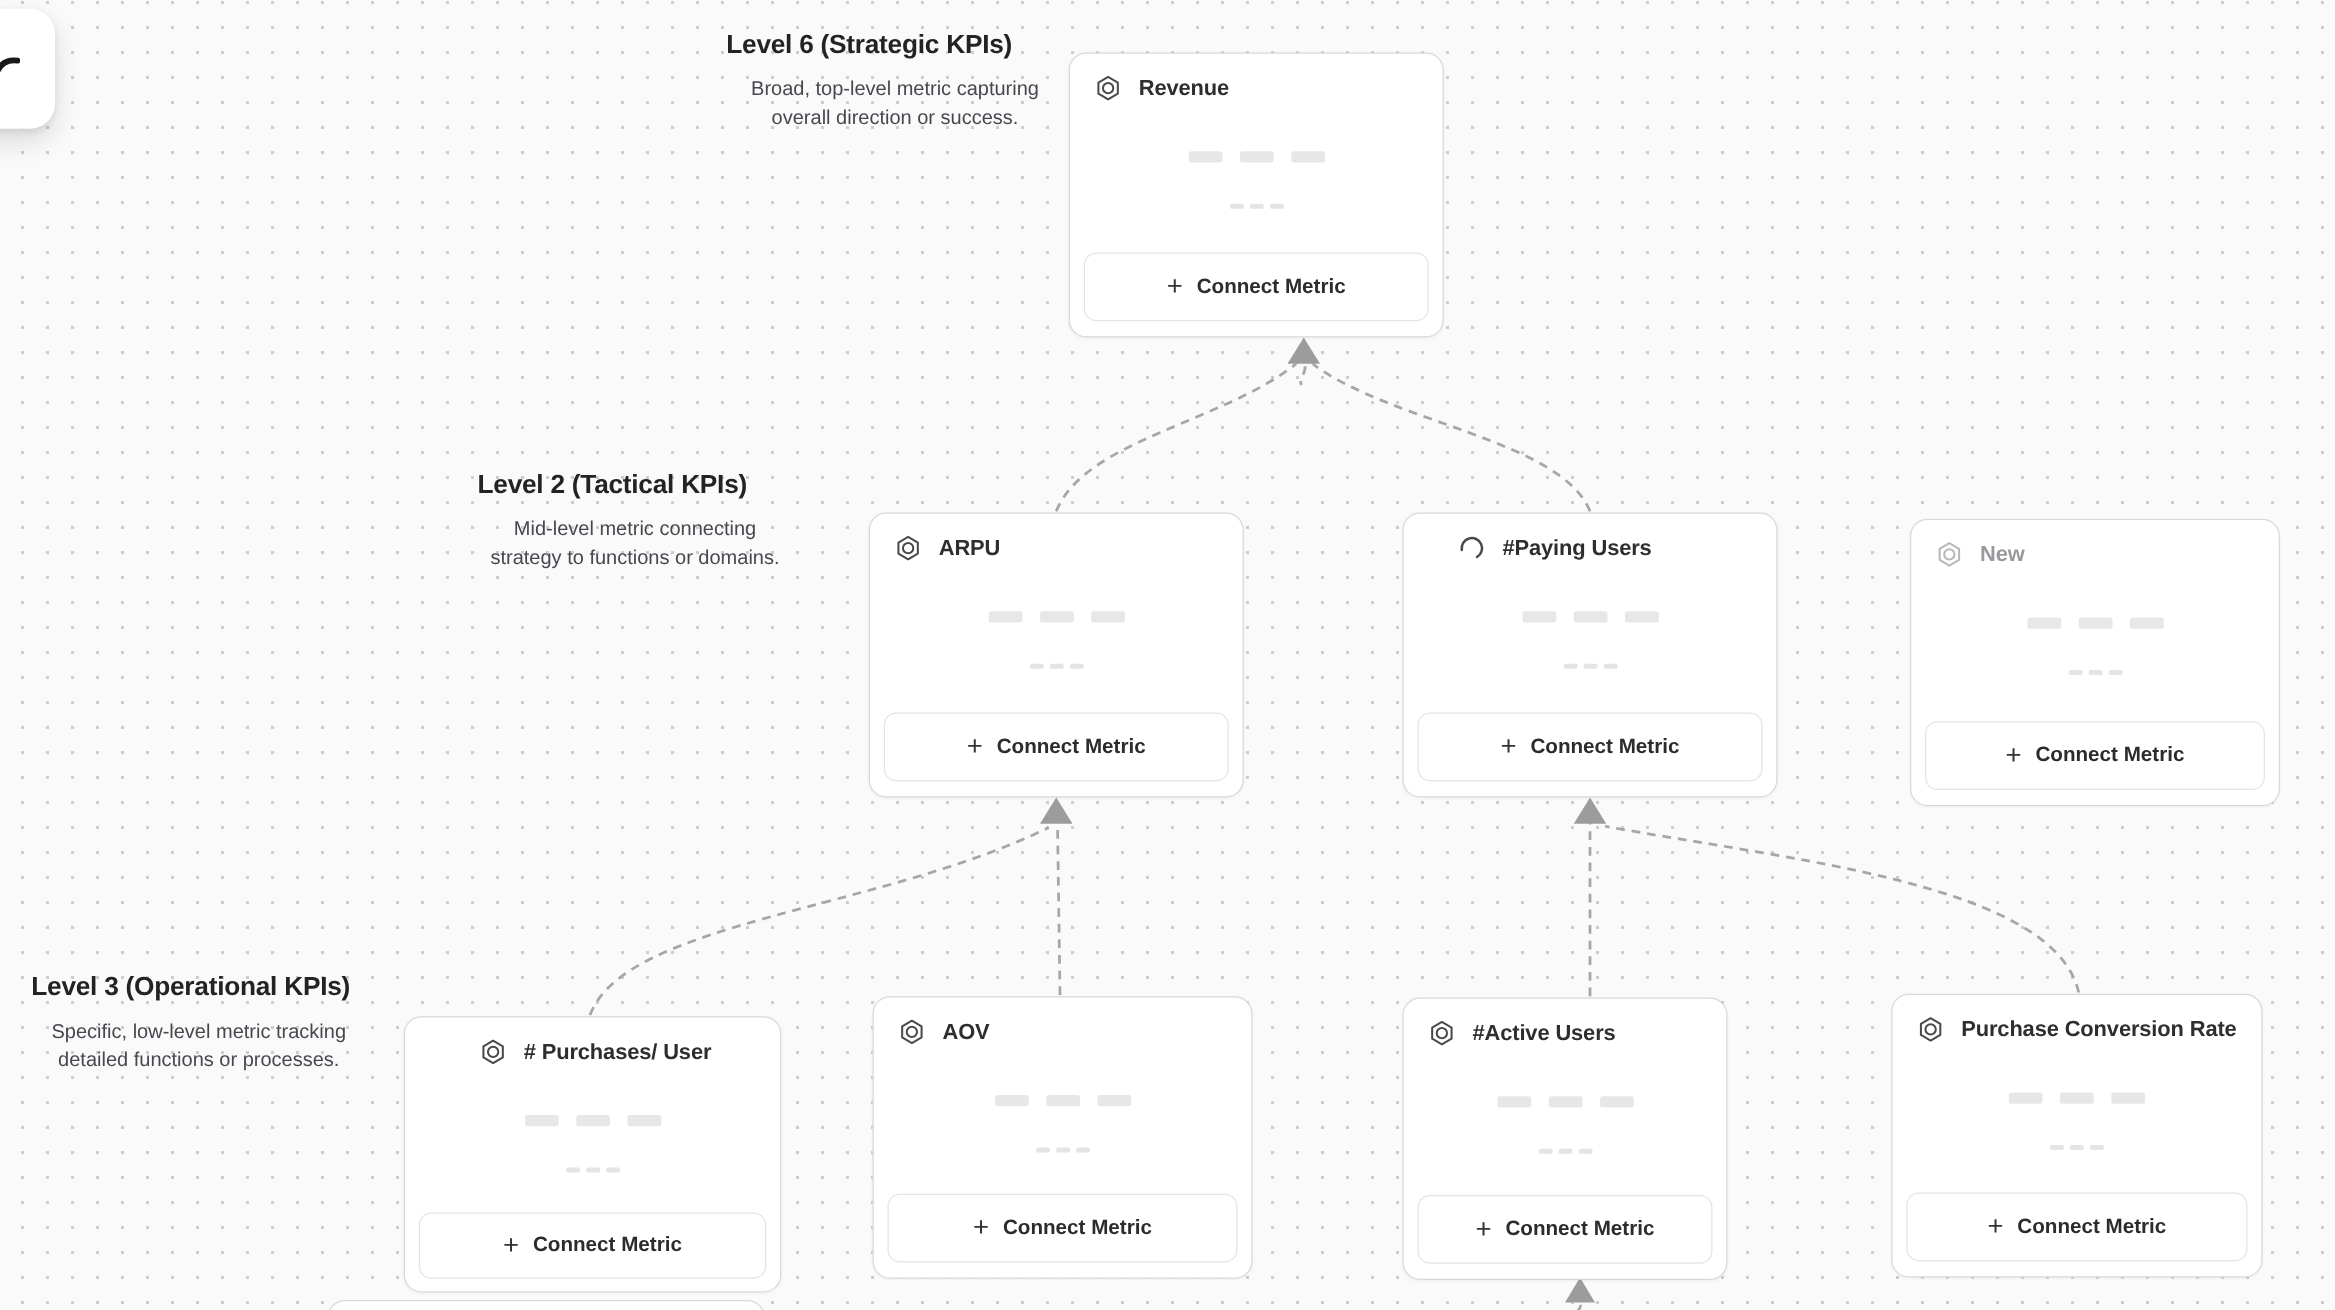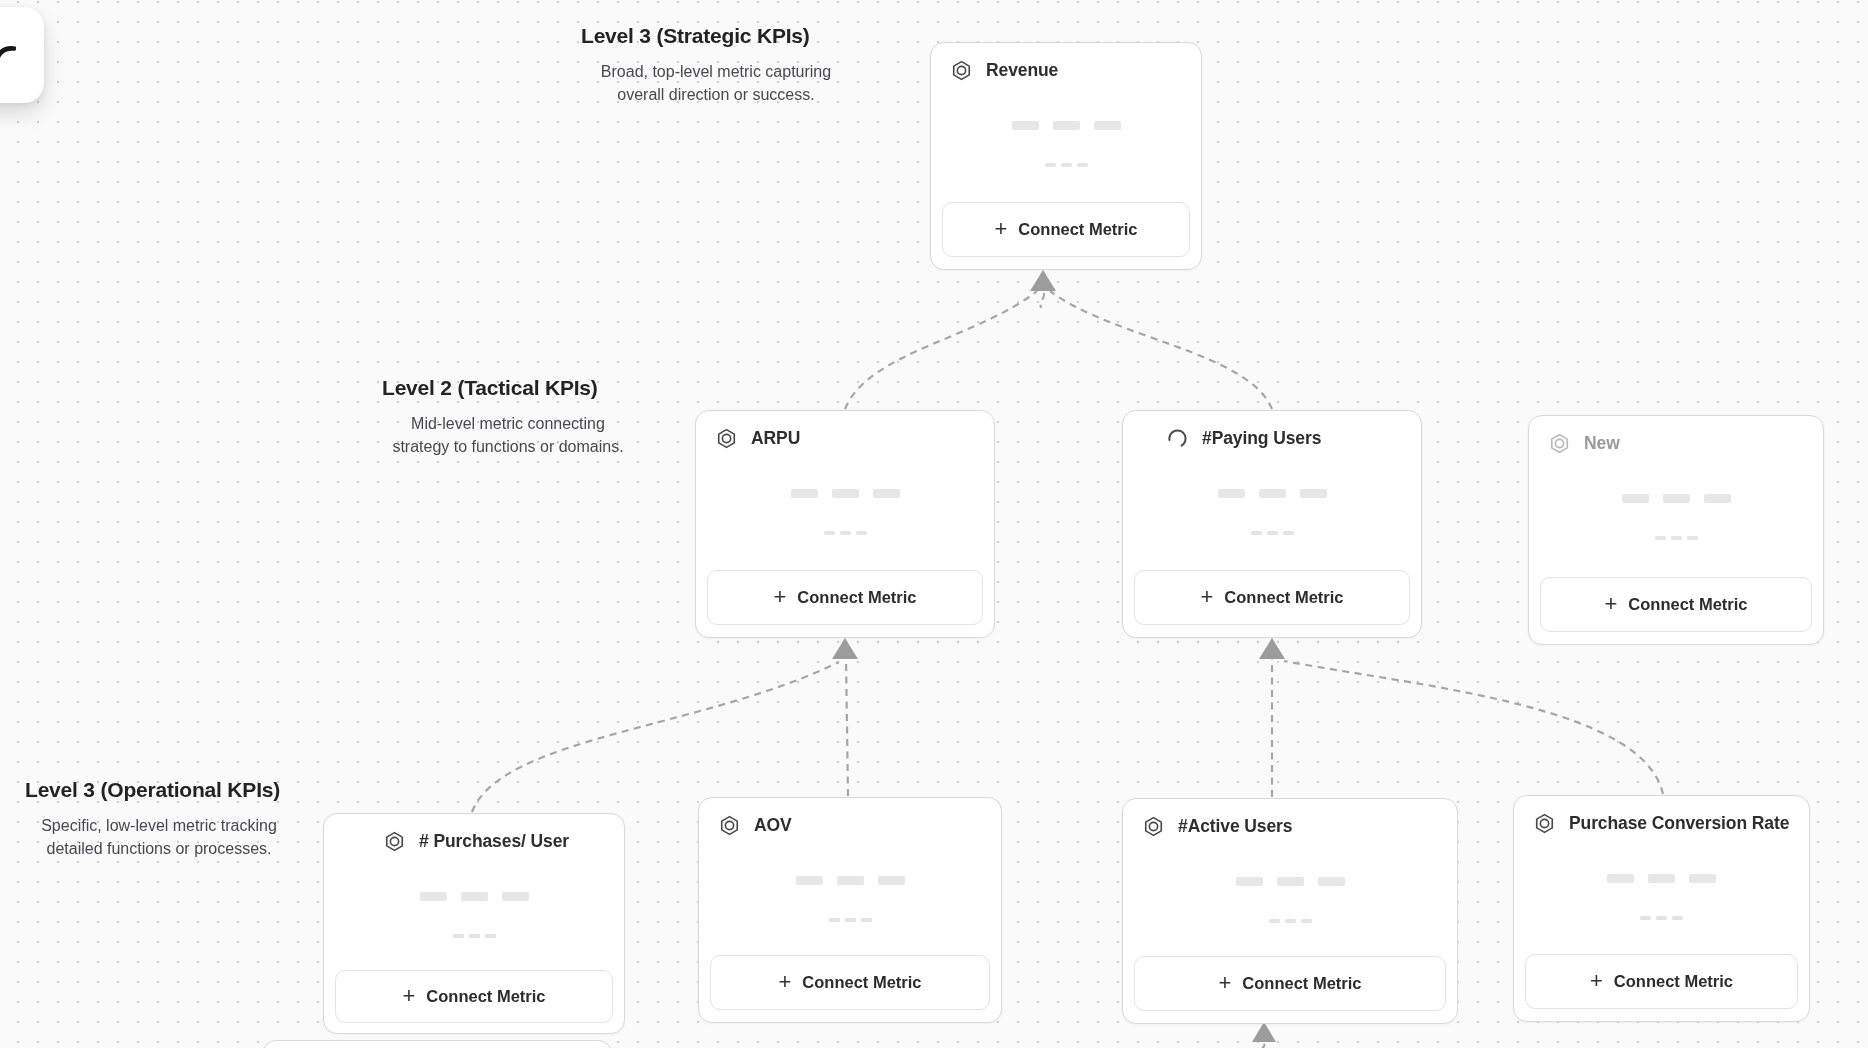--- a/index.html
+++ b/index.html
@@ -32,27 +32,27 @@
   .connections path.link{fill:none;stroke:#a6a6a6;stroke-width:2.2;stroke-dasharray:7 5.5;}
   .connections polygon{fill:#9c9c9c;}
 
   
   .card{
     position:absolute;z-index:2;background:#fff;
     border:1px solid #d9d9d9;border-radius:14px;
     box-shadow:0 1px 3px rgba(0,0,0,.04);
     box-sizing:border-box;
   }
-  .c-revenue{left:930px;top:42px;width:272px;height:228px;}
+  .c-revenue{left:855px;top:42px;width:300px;height:228px;}
   .c-arpu{left:695px;top:410px;width:300px;height:228px;}
   .c-paying{left:1122px;top:410px;width:300px;height:228px;padding-left:24px;}
   .c-new{left:1528px;top:415px;width:296px;height:230px;}
   .c-purchases{left:323px;top:813px;width:302px;height:221px;padding-left:40px;}
   .c-aov{left:698px;top:797px;width:304px;height:226px;}
-  .c-active{left:1122px;top:798px;width:336px;height:226px;}
+  .c-active{left:1122px;top:798px;width:260px;height:226px;}
   .c-pcr{left:1513px;top:795px;width:297px;height:227px;}
   .partial-card{left:262px;top:1040px;width:350px;height:40px;}
 
   .card-header{display:flex;align-items:center;gap:13px;padding:16px 19px 0;}
   .icon{color:#4a4a4a;flex:0 0 auto;display:flex;}
   .icon svg{display:block;}
   .card-title{font-size:17.5px;font-weight:700;color:#2e2e31;letter-spacing:-.1px;white-space:nowrap;}
   .muted .icon{color:#b8b8b8;}
   .muted .card-title{color:#9a9a9e;}
 
@@ -93,21 +93,21 @@
   <polygon points="1264,1022 1252,1042 1276,1042"></polygon>
 </svg>
 
 <div class="float-toolbar">
   <svg width="20" height="18" viewBox="0 0 20 18">
     <path d="M1 15 C4 7 10 3.5 18 4.5" fill="none" stroke="#181818" stroke-width="4.6" stroke-linecap="round"></path>
   </svg>
 </div>
 
 <div class="level-label l1">
-  <h2>Level 3 (Strategic KPIs)</h2>
+  <h2>Level 6 (Strategic KPIs)</h2>
   <p>Broad, top-level metric capturing overall direction or success.</p>
 </div>
 <div class="level-label l2">
   <h2>Level 2 (Tactical KPIs)</h2>
   <p>Mid-level metric connecting strategy to functions or domains.</p>
 </div>
 <div class="level-label l3">
   <h2>Level 3 (Operational KPIs)</h2>
   <p>Specific, low-level metric tracking detailed functions or processes.</p>
 </div>

